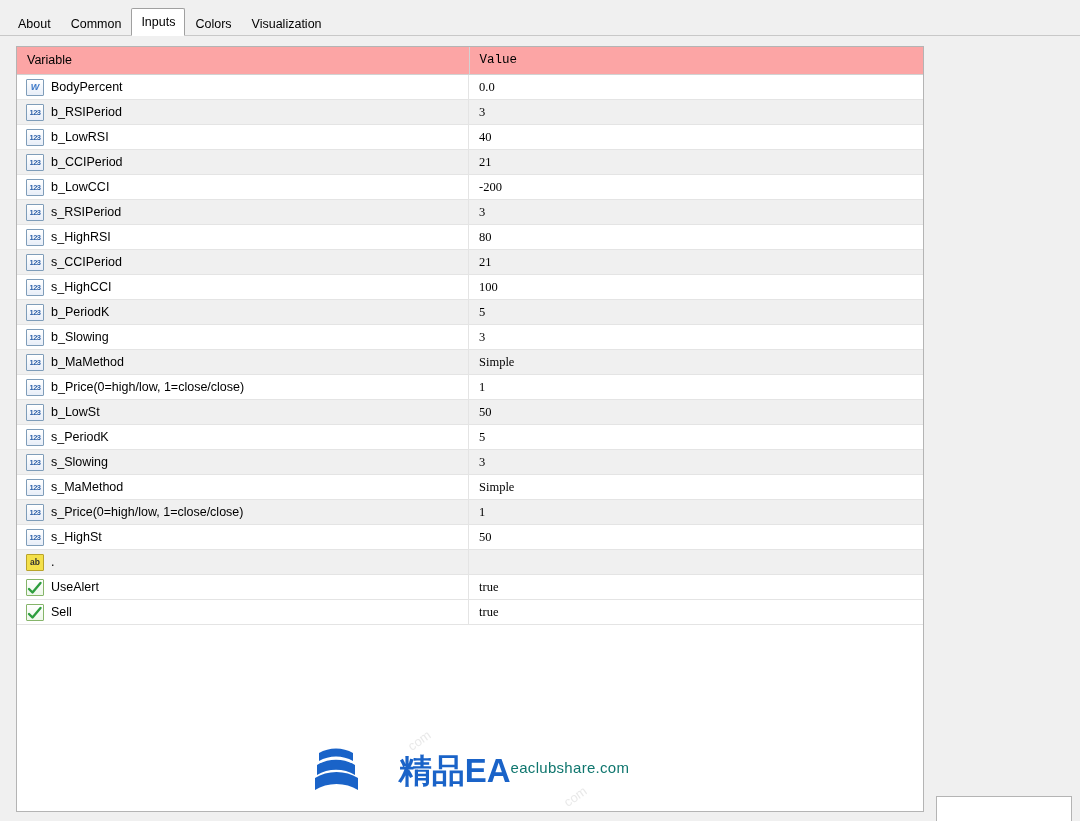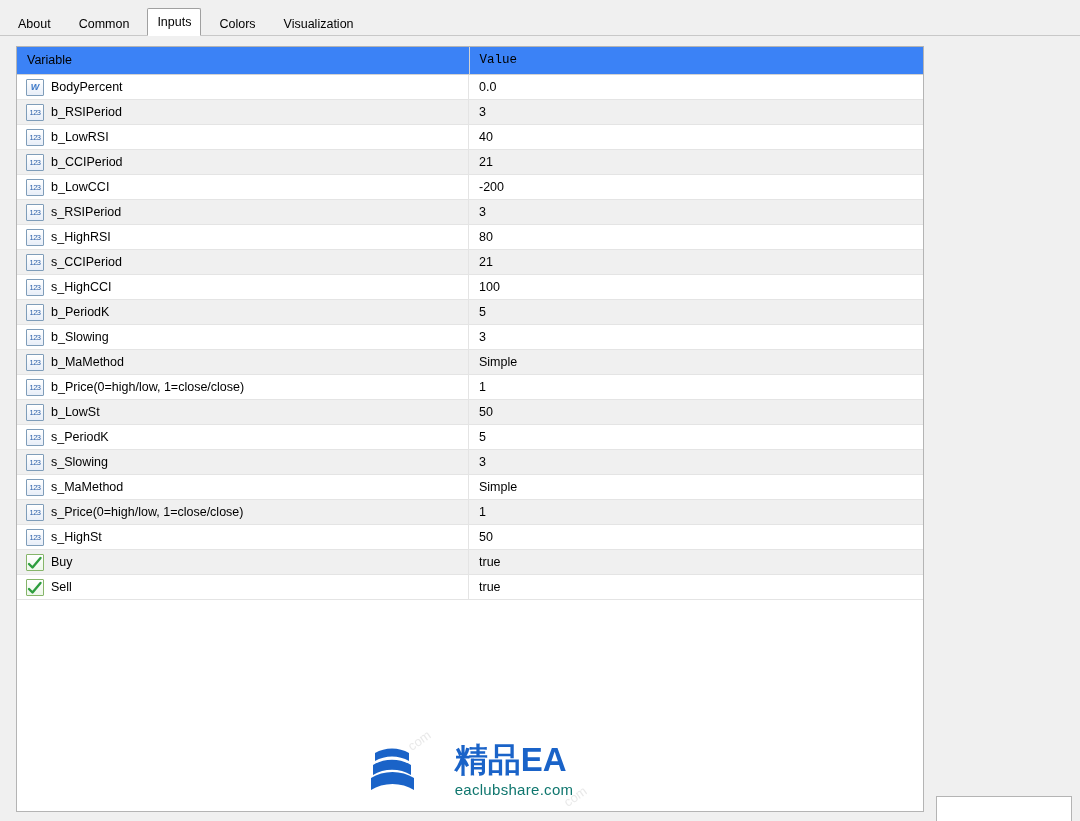--- a/index.html
+++ b/index.html
@@ -26,21 +26,21 @@
     background: #f0f0f0;
     border-bottom: 1px solid #c8c8c8;
     box-sizing: border-box;
   }
   .tabs {
     position: absolute;
     left: 8px;
     bottom: 0;
     display: flex;
     align-items: flex-end;
-    gap: 8px;
+    gap: 0px;
   }
   .tab {
     padding: 5px 9px 5px 9px;
     font-size: 12.5px;
     line-height: 14px;
     color: #000;
     background: transparent;
     border: 1px solid transparent;
     border-bottom: none;
     position: relative;
@@ -100,21 +100,21 @@
   table.grid col.c-var { width: 452px; }
   table.grid col.c-val { width: 454px; }
 
   table.grid th {
     text-align: left;
     font-weight: normal;
     font-size: 12.5px;
     padding: 6px 0 7px 10px;
     border-bottom: 1px solid #d2d2d2;
     border-right: 1px solid #d2d2d2;
-    background: #3b82f6;
+    background: #fca5a5;
     color: #000;
   }
   table.grid th:last-child { border-right: none; font-family: Liberation Mono, monospace; }
 
   table.grid td {
     font-size: 12.5px;
     padding: 0;
     height: 24px;
     border-bottom: 1px solid #e4e4e4;
     vertical-align: middle;
@@ -129,41 +129,42 @@
     padding-left: 9px;
     height: 24px;
     box-sizing: border-box;
     border-right: 1px solid #e4e4e4;
   }
   .valcell {
     padding-left: 10px;
     height: 24px;
     line-height: 24px;
     box-sizing: border-box;
+    font-family: Liberation Serif, serif;
   }
 
   
   .ic {
     width: 16px;
     height: 15px;
     flex: 0 0 16px;
     border-radius: 1px;
     display: inline-block;
     position: relative;
     font-size: 7.5px;
     line-height: 15px;
     text-align: center;
     font-family: "Liberation Sans", sans-serif;
     overflow: hidden;
   }
   .ic-num {
     background: linear-gradient(#ffffff, #e8eef8);
     border: 1px solid #7f9db9;
     color: #2b5fa8;
-    font-weight: normal;
+    font-weight: bold;
     letter-spacing: -0.5px;
   }
   .ic-dbl {
     background: linear-gradient(#ffffff, #e8eef8);
     border: 1px solid #7f9db9;
     color: #3c78c8;
     font-weight: bold;
     font-style: italic;
     font-size: 9px;
   }
@@ -195,21 +196,21 @@
     align-items: center;
     justify-content: center;
     pointer-events: none;
   }
   .wm-inner {
     display: flex;
     align-items: center;
     gap: 12px;
   }
   .wm-books { width: 74px; height: 62px; }
-  .wm-text { display: flex; flex-direction: column; line-height: 1; }
+  .wm-text { display: flex; flex-direction: row; line-height: 1; }
   .wm-title {
     font-size: 33px;
     font-weight: bold;
     color: #1a63c8;
     letter-spacing: 0px;
   }
   .wm-sub {
     font-size: 15px;
     color: #0f766e;
     margin-top: 6px;
@@ -474,37 +475,48 @@
               <div class="varcell">
                 <span class="ic ic-num">123</span>
                 <span class="rowlabel">s_HighSt</span>
               </div>
             </td>
           <td>
               <div class="valcell">50</div>
             </td>
         </tr>
 
-
-
-        <tr class="alt">
+        <tr class="alt">
+          <td>
+              <div class="varcell">
+                <span class="ic ic-str">ab</span>
+                <span class="rowlabel">.</span>
+              </div>
+            </td>
+          <td>
+              <div class="valcell"></div>
+            </td>
+        </tr>
+
+        <tr>
           <td>
               <div class="varcell">
                 <span class="ic ic-bool">
                   <svg width="16" height="15" viewBox="0 0 16 15">
                     <path d="M2 9 L5.5 12.5 L13.5 3" stroke="#2e9e3e" stroke-width="2.4" fill="none" stroke-linecap="round" stroke-linejoin="round"></path>
                   </svg>
                 </span>
-                <span class="rowlabel">Buy</span>
+                <span class="rowlabel">UseAlert</span>
               </div>
             </td>
           <td>
               <div class="valcell">true</div>
             </td>
         </tr>
+
 
         <tr>
           <td>
               <div class="varcell">
                 <span class="ic ic-bool">
                   <svg width="16" height="15" viewBox="0 0 16 15">
                     <path d="M2 9 L5.5 12.5 L13.5 3" stroke="#2e9e3e" stroke-width="2.4" fill="none" stroke-linecap="round" stroke-linejoin="round"></path>
                   </svg>
                 </span>
                 <span class="rowlabel">Sell</span>

